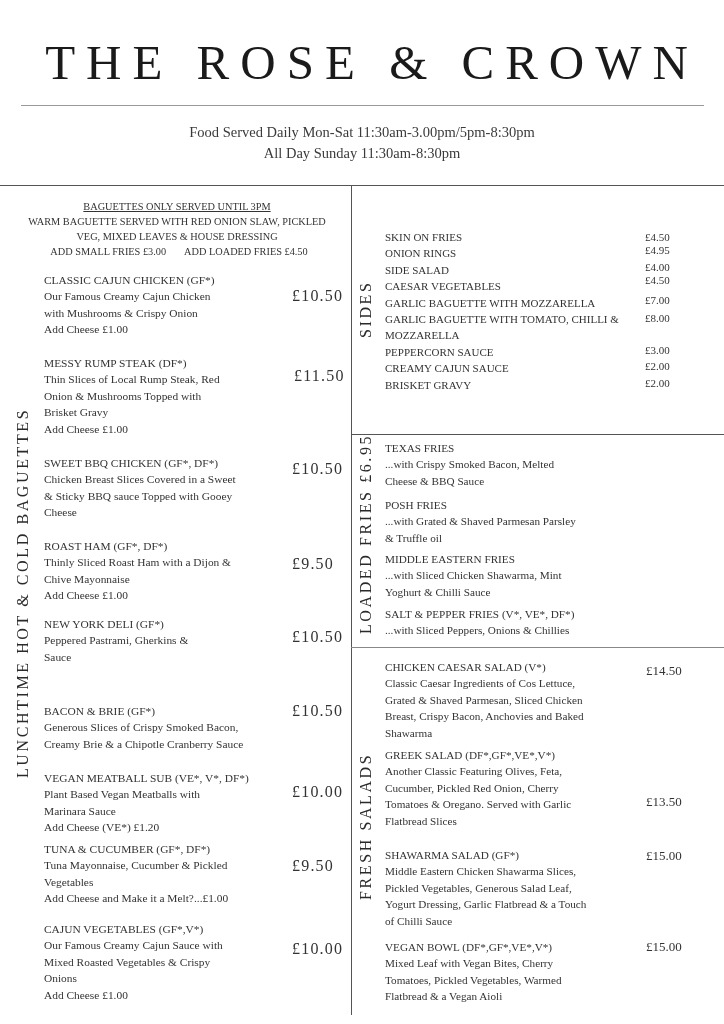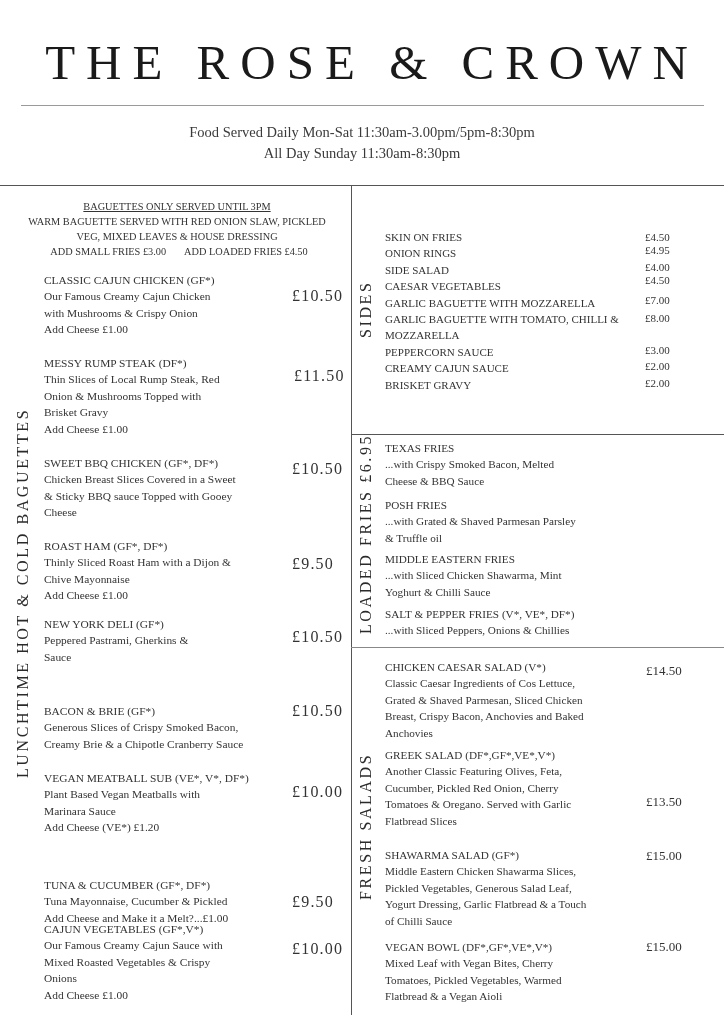--- a/index.html
+++ b/index.html
@@ -115,23 +115,24 @@
 </div>
 
 <div class="item" style="top:770px;">
   <div>VEGAN MEATBALL SUB (VE*, V*, DF*)</div>
   <div>Plant Based Vegan Meatballs with</div>
   <div>Marinara Sauce</div>
   <div>Add Cheese (VE*) £1.20</div>
   <div class="price" style="top:14px;">£10.00</div>
 </div>
 
-<div class="item" style="top:841px;margin-top:36px;">
+<div class="item" style="top:841px;">
   <div>TUNA &amp; CUCUMBER (GF*, DF*)</div>
   <div>Tuna Mayonnaise, Cucumber &amp; Pickled</div>
+  <div>Vegetables</div>
   <div>Add Cheese and Make it a Melt?...£1.00</div>
   <div class="price" style="top:17px;">£9.50</div>
 </div>
 
 <div class="item" style="top:921px;">
   <div>CAJUN VEGETABLES (GF*,V*)</div>
   <div>Our Famous Creamy Cajun Sauce with</div>
   <div>Mixed Roasted Vegetables &amp; Crispy</div>
   <div>Onions</div>
   <div>Add Cheese £1.00</div>
@@ -174,21 +175,21 @@
   <div>...with Sliced Peppers, Onions &amp; Chillies</div>
 </div>
 
 <div class="vlabel" style="left:357px; top:900px;">FRESH SALADS</div>
 
 <div class="ritem" style="top:659px;">
   <div>CHICKEN CAESAR SALAD (V*)</div>
   <div>Classic Caesar Ingredients of Cos Lettuce,</div>
   <div>Grated &amp; Shaved Parmesan, Sliced Chicken</div>
   <div>Breast, Crispy  Bacon, Anchovies and Baked</div>
-  <div>Anchovies</div>
+  <div>Shawarma</div>
 </div>
 <div class="rprice" style="top:663px;">£14.50</div>
 
 <div class="ritem" style="top:747px;">
   <div>GREEK  SALAD (DF*,GF*,VE*,V*)</div>
   <div>Another Classic Featuring Olives, Feta,</div>
   <div>Cucumber, Pickled Red Onion, Cherry</div>
   <div>Tomatoes &amp; Oregano. Served with Garlic</div>
   <div>Flatbread Slices</div>
 </div>

